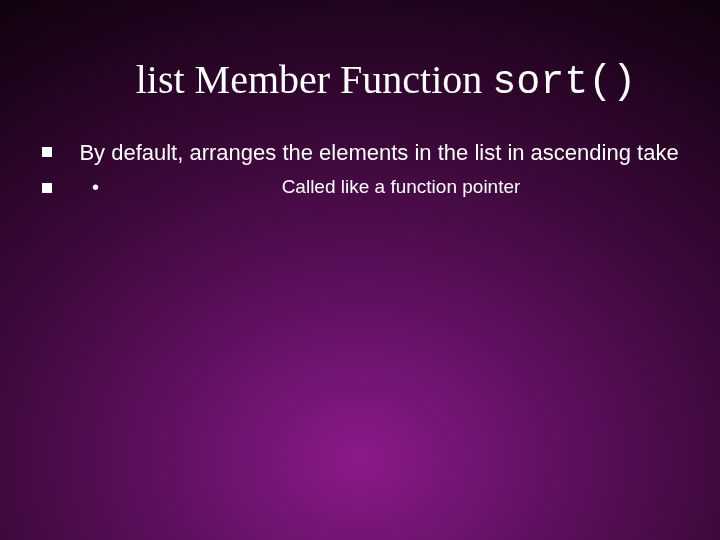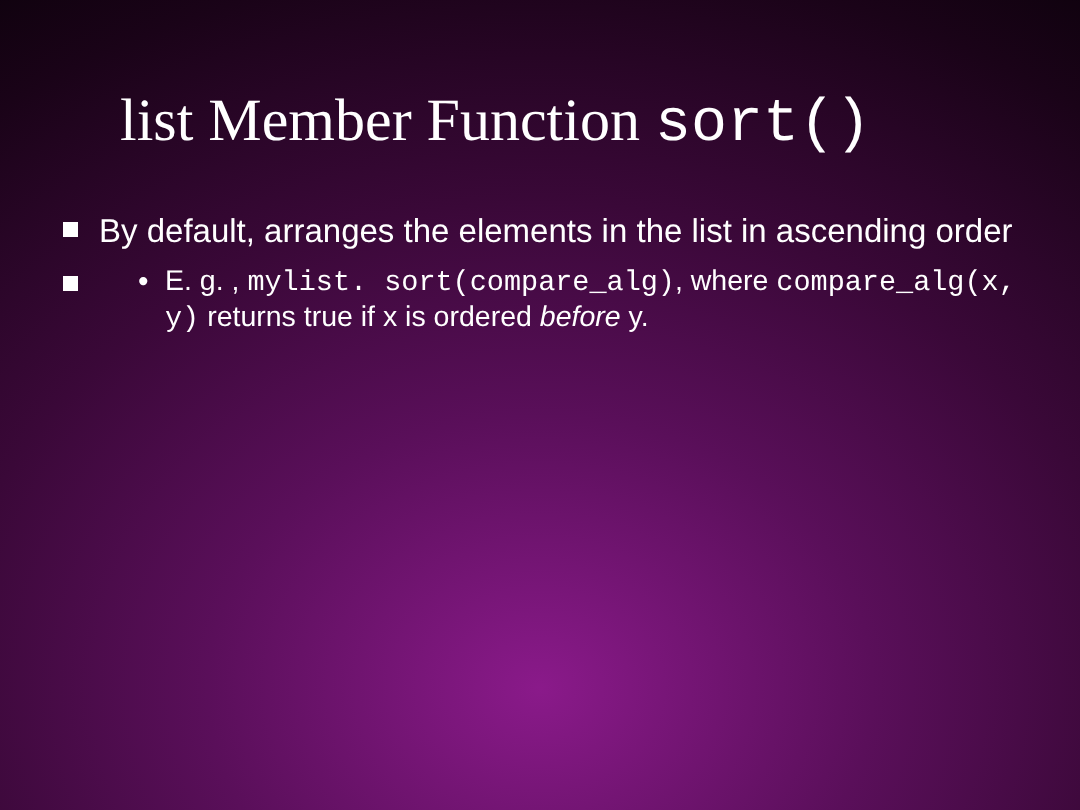--- a/index.html
+++ b/index.html
@@ -17,20 +17,21 @@
                 #3a0838 50%,
                 #1a0318 75%,
                 #000000 100%);
     color: #ffffff;
   }
   .slide {
     width: 720px;
     height: 428px;
     box-sizing: border-box;
     padding: 58px 28px 0 28px;
+    text-align: center;
   }
   .title {
     font-family: "Times New Roman", Times, serif;
     font-size: 40px;
     font-weight: 400;
     color: #ffffff;
     margin: 0 0 34px 52px;
     line-height: 1.1;
   }
   .title .code {
@@ -89,24 +90,24 @@
 <body>
 
 <div class="slide">
 
   <h1 class="title">
     <span>list Member Function </span><span class="code">sort()</span>
   </h1>
 
   <ul class="main">
     <li>
-      <span>By default, arranges the elements in the list in ascending order</span>
+      <span>By default, arranges the elements in the list in ascending take</span>
     </li>
     <li>
       <ul class="sub">
         <li>
-          <span>E. g. , </span><span class="code-inline">mylist. sort(compare_alg)</span><span>, where </span><span class="code-inline">compare_alg(x, y)</span><span> returns true if x is ordered </span><span class="italic">before</span><span> y.</span>
+          <span>Called like a function pointer</span>
         </li>
       </ul>
     </li>
   </ul>
 
 </div>
 
 </body></html>

